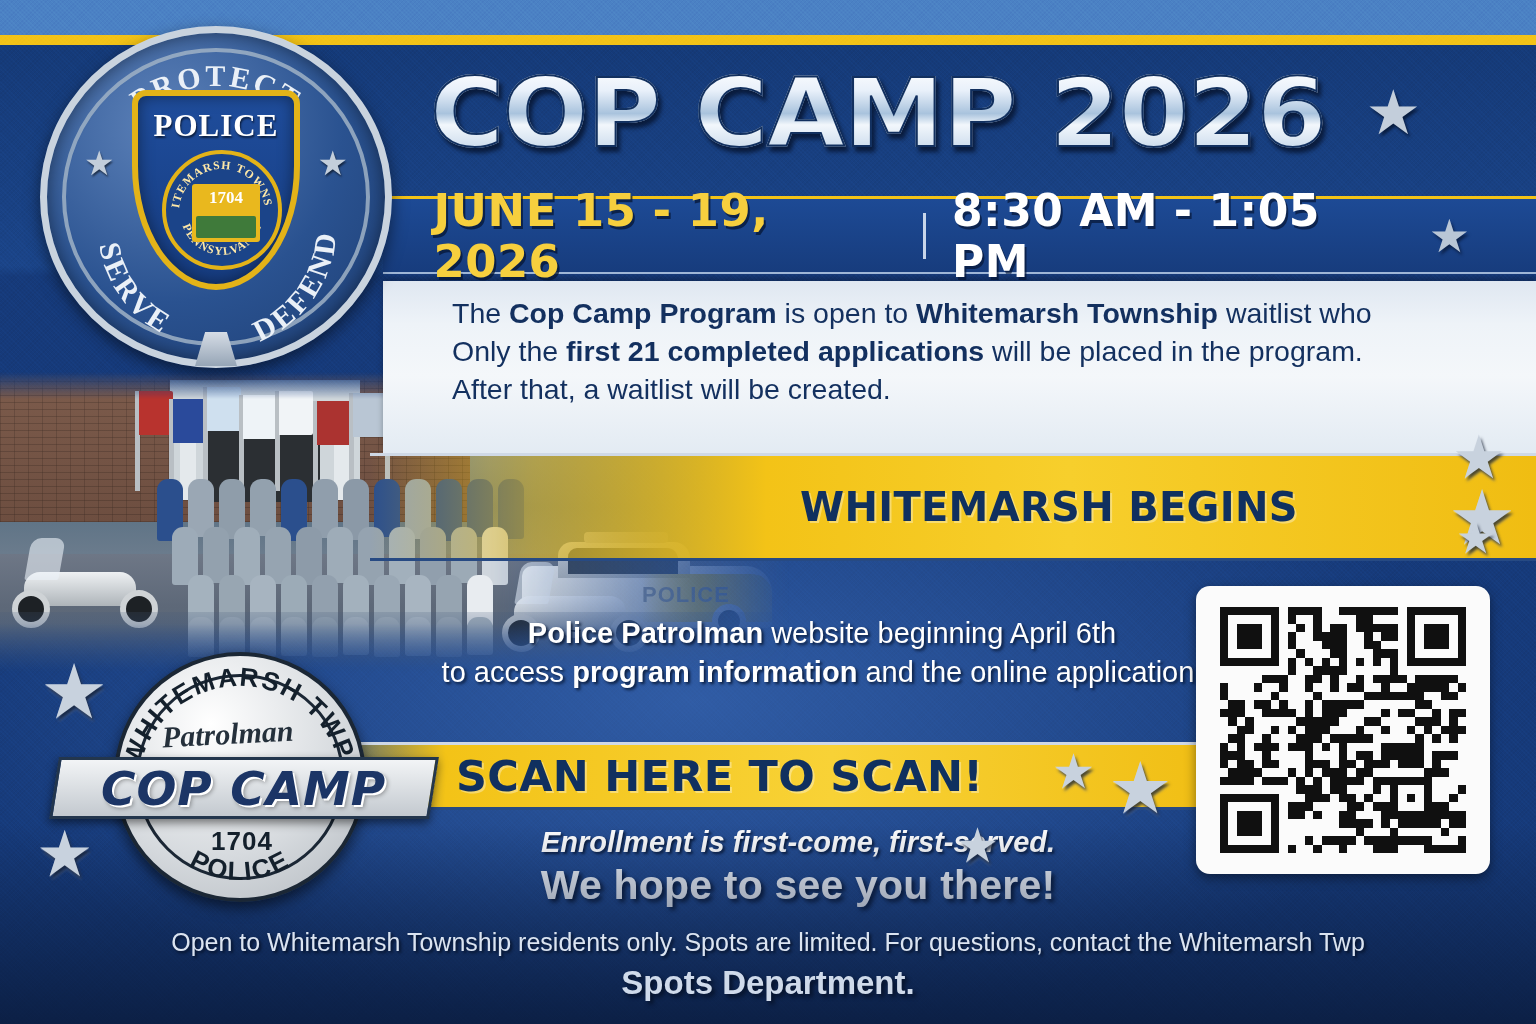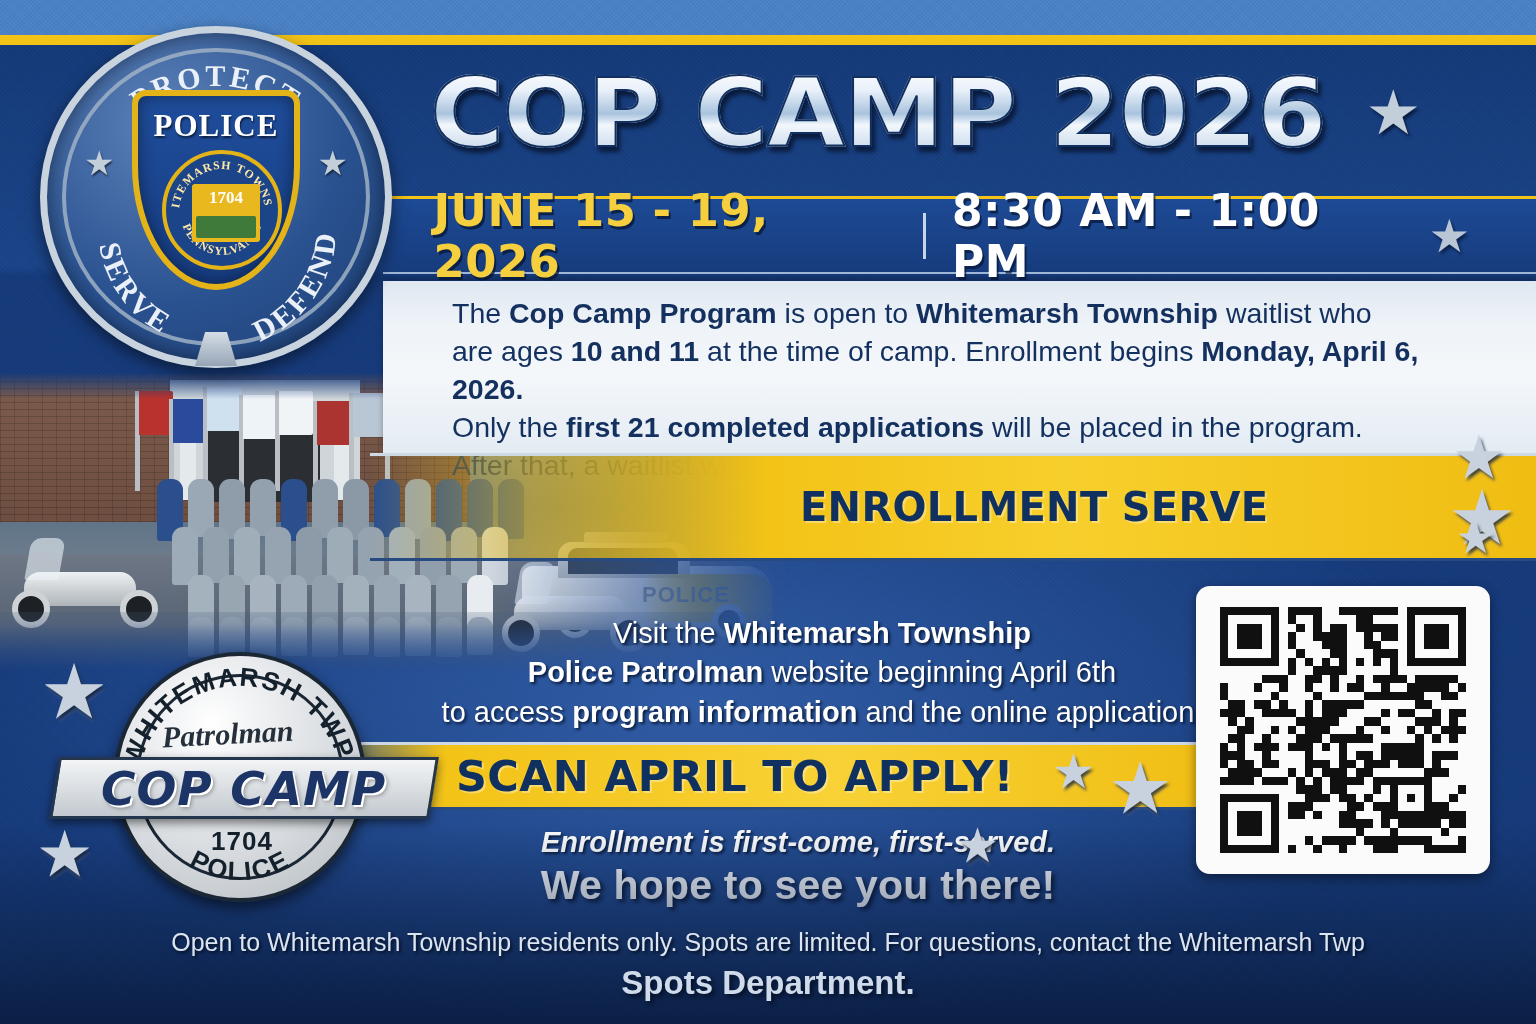--- a/index.html
+++ b/index.html
@@ -319,57 +319,51 @@
   <div class="whitestrip"></div>
 
   <div class="title">
     <div class="t-txt">COP CAMP 2026</div>
     <span class="t-star" style="font-size:62px;color:#c3cedb;text-shadow:2px 3px 3px rgba(3,14,36,.7)">★</span>
   </div>
 
   <div class="datebar">
     <div class="d1">JUNE 15 - 19, 2026</div>
     <div class="dsep"></div>
-    <div class="d2">8:30 AM - 1:00 PM</div>
+    <div class="d2">8:30 AM - 1:05 PM</div>
     <span class="dstar" style="font-size:46px;color:#b9c6d6;text-shadow:2px 3px 3px rgba(3,14,36,.6)">★</span>
   </div>
 
   <div class="para">
     <div>
       <span>The </span><b>Cop Camp Program</b><span> is open to </span><b>Whitemarsh Township</b><span> waitlist who</span>
-    </div>
-    <div>
-      <span>are ages </span><b>10 and 11</b><span> at the time of camp. Enrollment begins </span><b>Monday, April 6, 2026.</b>
     </div>
     <div>
       <span>Only the </span><b>first 21 completed applications</b><span> will be placed in the program.</span>
     </div>
     <div>After that, a waitlist will be created.</div>
   </div>
 
   <div class="ybanner" id="enroll-banner">
     <div>
-      <div class="yt">ENROLLMENT SERVE</div>
+      <div class="yt">WHITEMARSH BEGINS</div>
     </div>
   </div>
 
   <div class="visit">
-    <div>
-      <span>Visit the </span><b>Whitemarsh Township</b>
-    </div>
     <div>
       <b>Police Patrolman</b><span> website beginning April 6th</span>
     </div>
     <div>
       <span>to access </span><b>program information</b><span> and the online application.</span>
     </div>
   </div>
 
   <div class="ybanner" id="scan-banner">
-    <div class="yt">SCAN APRIL TO APPLY!</div>
+    <div class="yt">SCAN HERE TO SCAN!</div>
   </div>
 
   <div class="fcfs">Enrollment is first-come, first-served.</div>
   <div class="hope">We hope to see you there!</div>
 
   <div class="bg-bottomfade"></div>
   <div class="foot1">Open to Whitemarsh Township residents only. Spots are limited. For questions, contact the Whitemarsh Twp</div>
   <div class="foot2">Spots Department.</div>
 
   <div class="qrwrap">

